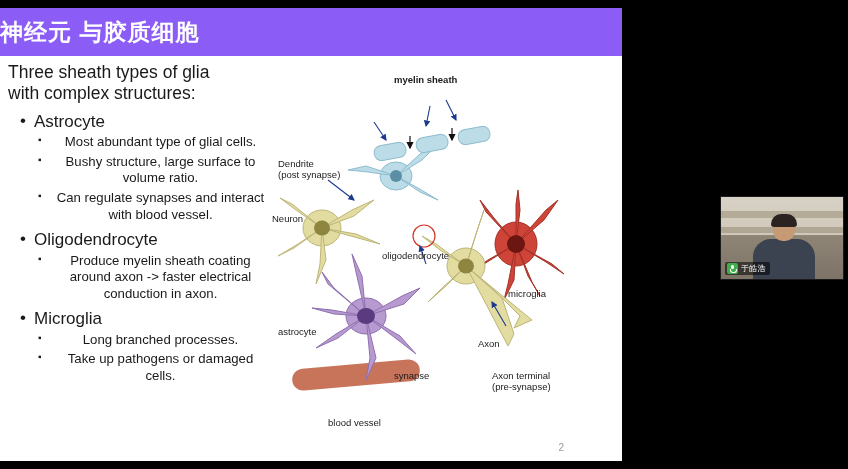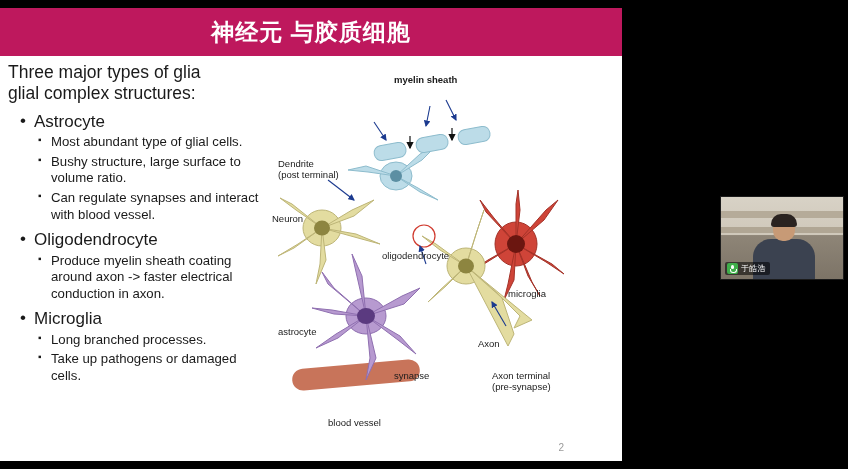--- a/index.html
+++ b/index.html
@@ -29,24 +29,23 @@
     height: 453px;
     background: #ffffff;
     overflow: hidden;
   }
   .slide-title-bar {
     position: absolute;
     left: 0;
     top: 0;
     width: 622px;
     height: 48px;
-    background: #be185d;
+    background: #8b5cf6;
     display: flex;
     align-items: center;
-    justify-content: center;
   }
   .slide-title {
     color: #ffffff;
     font-size: 23px;
     font-weight: bold;
     letter-spacing: 1px;
   }
 
   .slide-body {
     position: absolute;
@@ -80,20 +79,21 @@
     content: "•";
     position: absolute;
     left: 0;
     top: -1px;
     font-size: 17px;
   }
   .sub-list {
     margin: 2px 0 0 30px;
     padding: 0;
     list-style: none;
+    text-align: center;
   }
   .bullet-l2 {
     position: relative;
     font-size: 13.2px;
     color: #1a1a1a;
     line-height: 1.26;
     padding-left: 13px;
     margin-bottom: 3px;
   }
   .bullet-l2::before {
@@ -243,22 +243,22 @@
   <div class="slide">
 
     <div class="slide-title-bar">
       <div class="slide-title">神经元 与胶质细胞</div>
     </div>
 
     <div class="slide-body">
 
       <div class="text-col">
         <div class="lead">
-          <div>Three major types of glia</div>
-          <div>glial complex structures:</div>
+          <div>Three sheath types of glia</div>
+          <div>with complex structures:</div>
         </div>
 
         <div class="bullet-l1">Astrocyte</div>
         <ul class="sub-list">
           <li class="bullet-l2">Most abundant type of glial cells.</li>
           <li class="bullet-l2">Bushy structure, large surface to volume ratio.</li>
           <li class="bullet-l2">Can regulate synapses and interact with blood vessel.</li>
         </ul>
 
         <div class="bullet-l1">Oligodendrocyte</div>
@@ -356,21 +356,21 @@
             <marker id="arrowhead" markerWidth="6" markerHeight="6" refX="5" refY="3" orient="auto">
               <path d="M0,0 L6,3 L0,6 z" fill="#1b3a8f"></path>
             </marker>
             <marker id="arrowhead-dark" markerWidth="6" markerHeight="6" refX="5" refY="3" orient="auto">
               <path d="M0,0 L6,3 L0,6 z" fill="#111"></path>
             </marker>
           </defs>
         </svg>
 
         <div class="fig-label" style="left:8px; top:100px;">Dendrite
-(post terminal)</div>
+(post synapse)</div>
         <div class="fig-label" style="left:124px; top:16px;font-weight:bold;">myelin sheath</div>
         <div class="fig-label" style="left:2px; top:155px;">Neuron</div>
         <div class="fig-label" style="left:112px; top:192px;">oligodendrocyte</div>
         <div class="fig-label" style="left:238px; top:230px;">microglia</div>
         <div class="fig-label" style="left:8px; top:268px;">astrocyte</div>
         <div class="fig-label" style="left:124px; top:312px;">synapse</div>
         <div class="fig-label" style="left:208px; top:280px;">Axon</div>
         <div class="fig-label" style="left:222px; top:312px;">Axon terminal
 (pre-synapse)</div>
         <div class="fig-label" style="left:58px; top:359px;">blood vessel</div>

